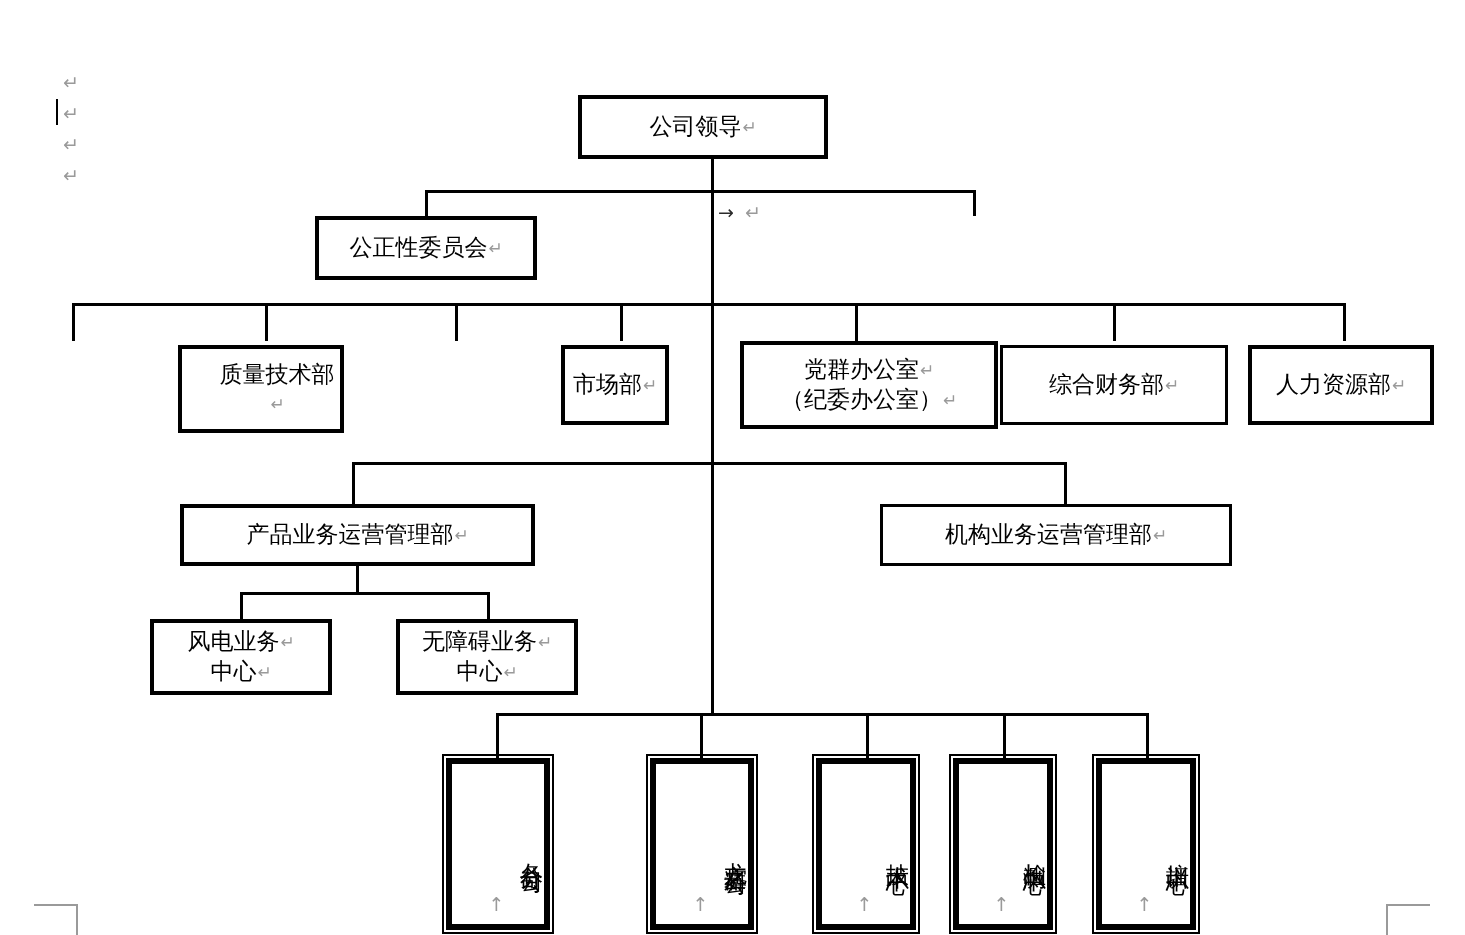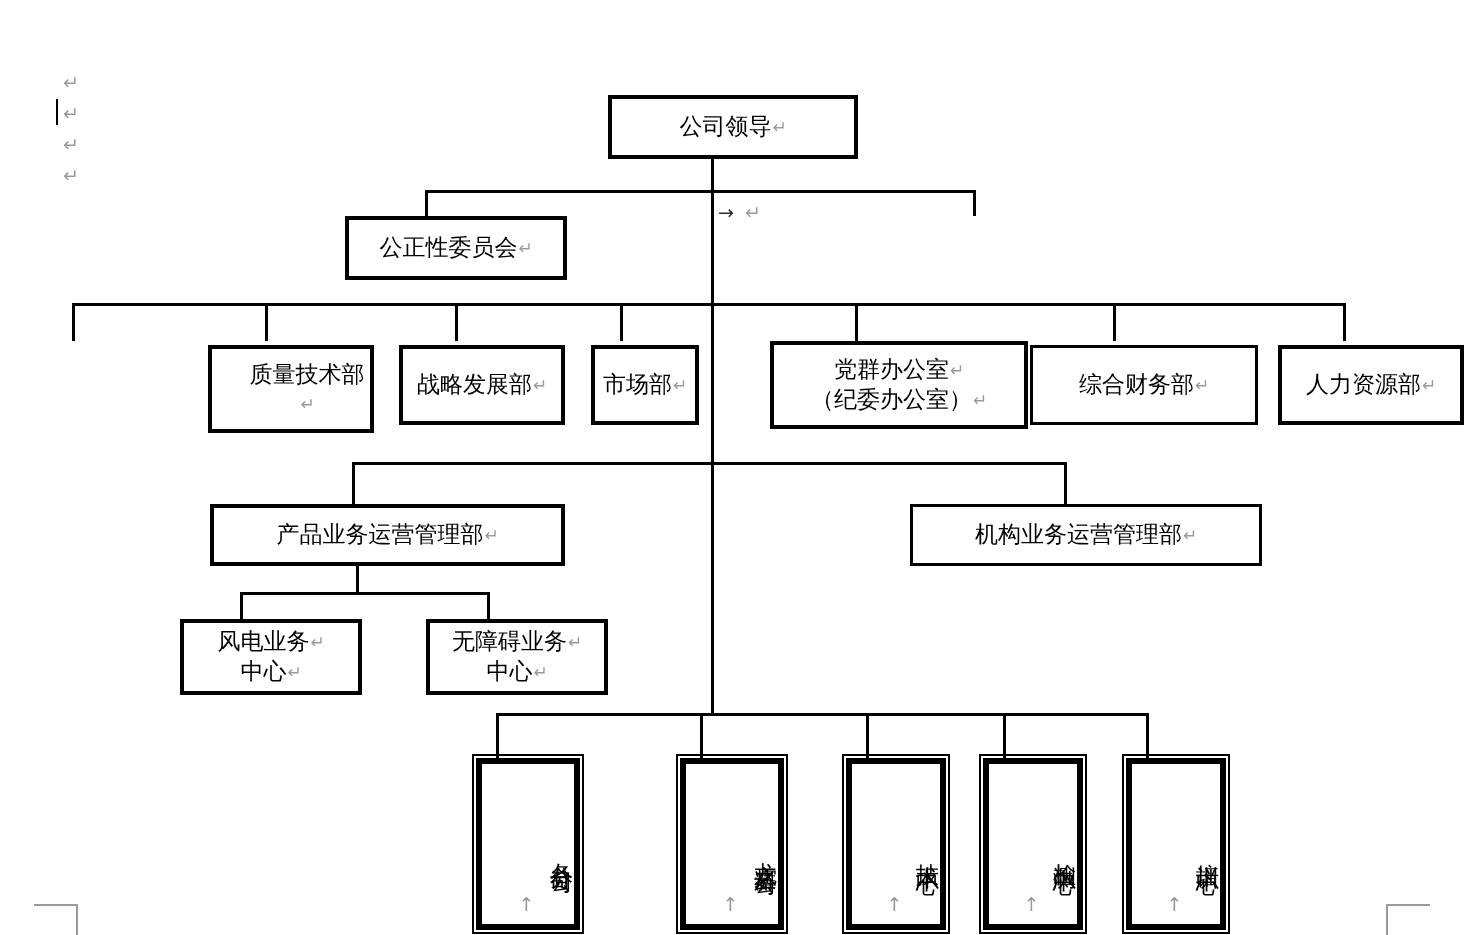--- a/index.html
+++ b/index.html
@@ -83,21 +83,20 @@
     border: 4px solid #000000;
     display: flex;
     align-items: center;
     justify-content: center;
     text-align: center;
     font-family: "DejaVu Sans", "Liberation Sans", sans-serif;
     font-size: 23px;
     line-height: 29px;
     color: #000000;
     z-index: 5;
-    margin-left: 30px;
   }
   .node .txt { display: block; }
   .node .pilcrow {
     color: #9a9a9a;
     font-size: 17px;
     vertical-align: 1px;
     margin-left: 1px;
   }
 
   .node.thin { border-width: 3px; }
@@ -197,23 +196,20 @@
     <span class="txt"><span>公司领导</span><span class="pilcrow">↵</span></span>
   </div>
 
   <div class="node" style="left:315px; top:216px; width:222px; height:64px;">
     <span class="txt"><span>公正性委员会</span><span class="pilcrow">↵</span></span>
   </div>
 
   <div class="node" style="left:178px; top:345px; width:166px; height:88px;padding-left:32px;">
     <span class="txt"><span>质量技术部</span><span class="pilcrow">↵</span></span>
   </div>
-  <div class="node" style="left:369px; top:345px; width:166px; height:80px;">
-    <span class="txt"><span>战略发展部</span><span class="pilcrow">↵</span></span>
-  </div>
   <div class="node" style="left:561px; top:345px; width:108px; height:80px;">
     <span class="txt"><span>市场部</span><span class="pilcrow">↵</span></span>
   </div>
   <div class="node" style="left:740px; top:341px; width:258px; height:88px;">
     <span class="txt"><span>党群办公室</span><span class="pilcrow">↵</span><br><span>（纪委办公室）</span><span class="pilcrow">↵</span></span>
   </div>
   <div class="node thin" style="left:1000px; top:345px; width:228px; height:80px;font-family:Liberation Serif, serif;">
     <span class="txt"><span>综合财务部</span><span class="pilcrow">↵</span></span>
   </div>
   <div class="node" style="left:180px; top:504px; width:355px; height:62px;">

